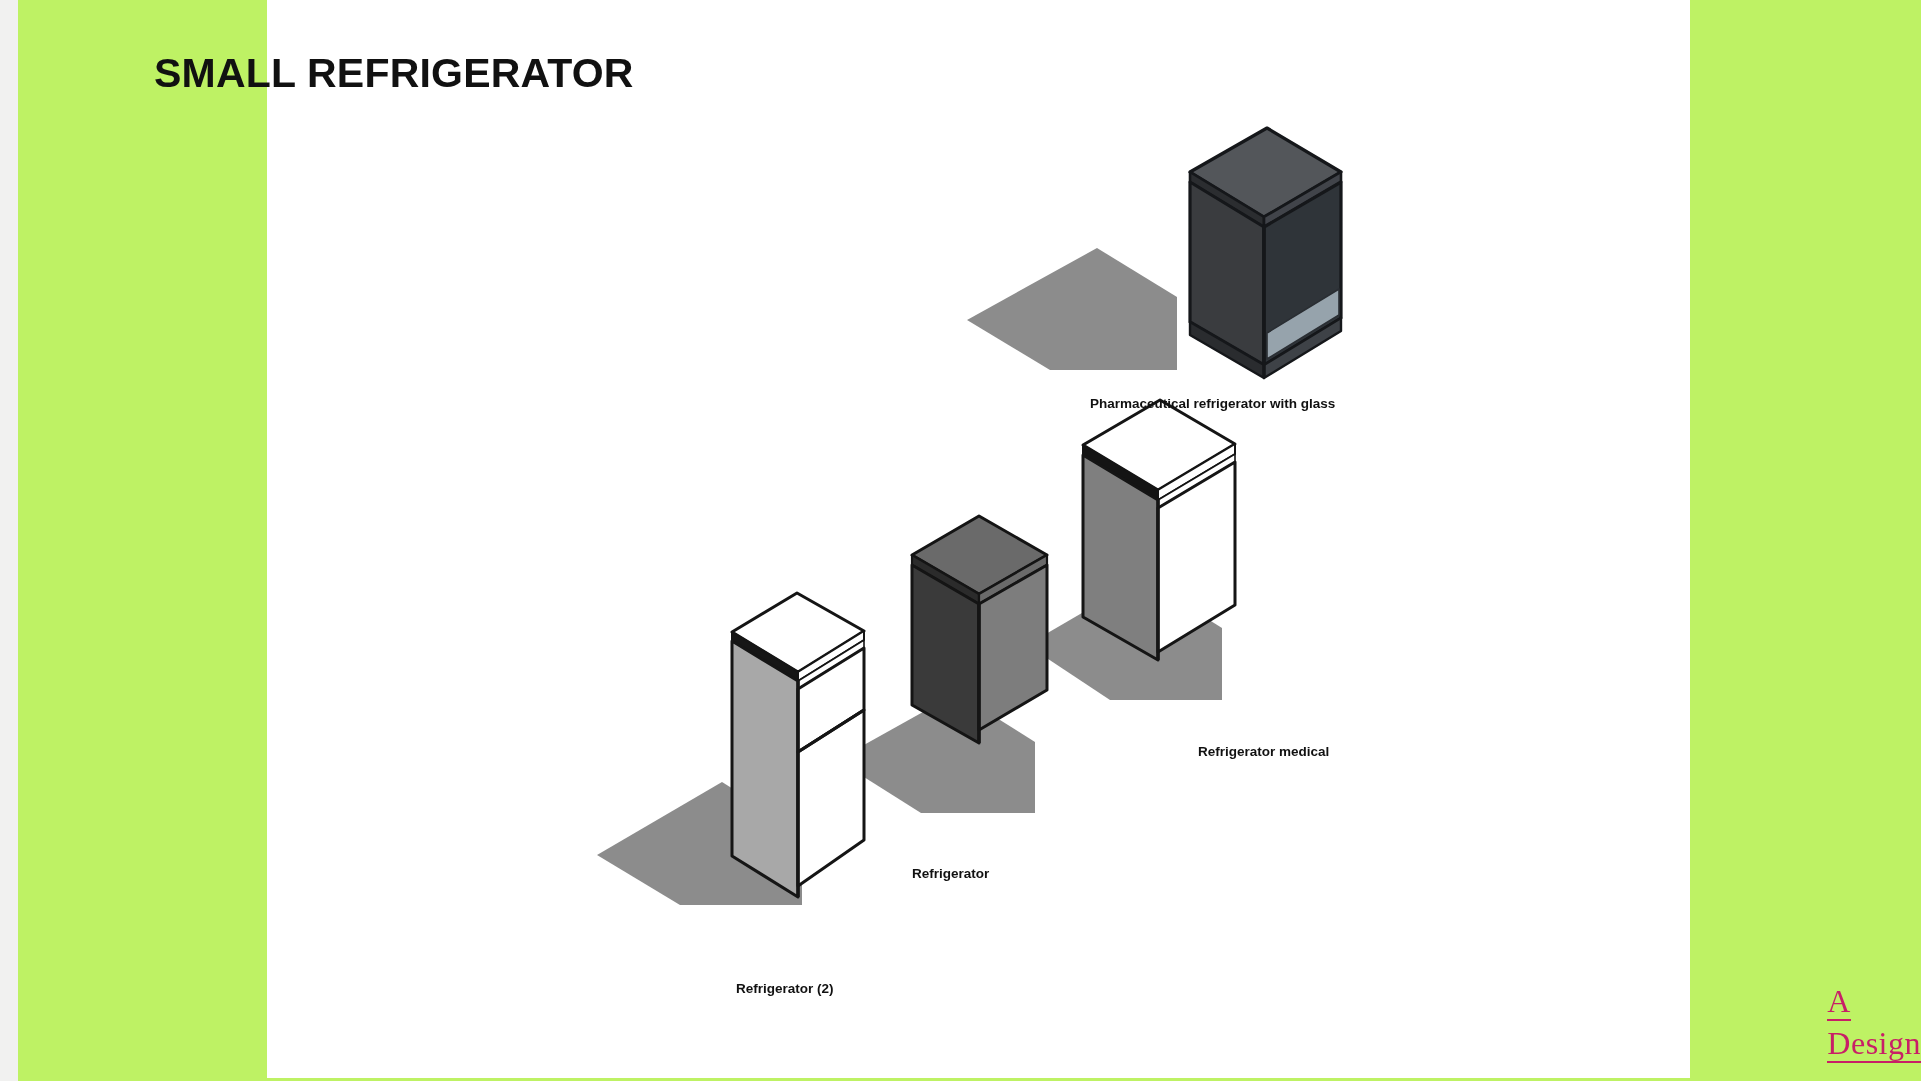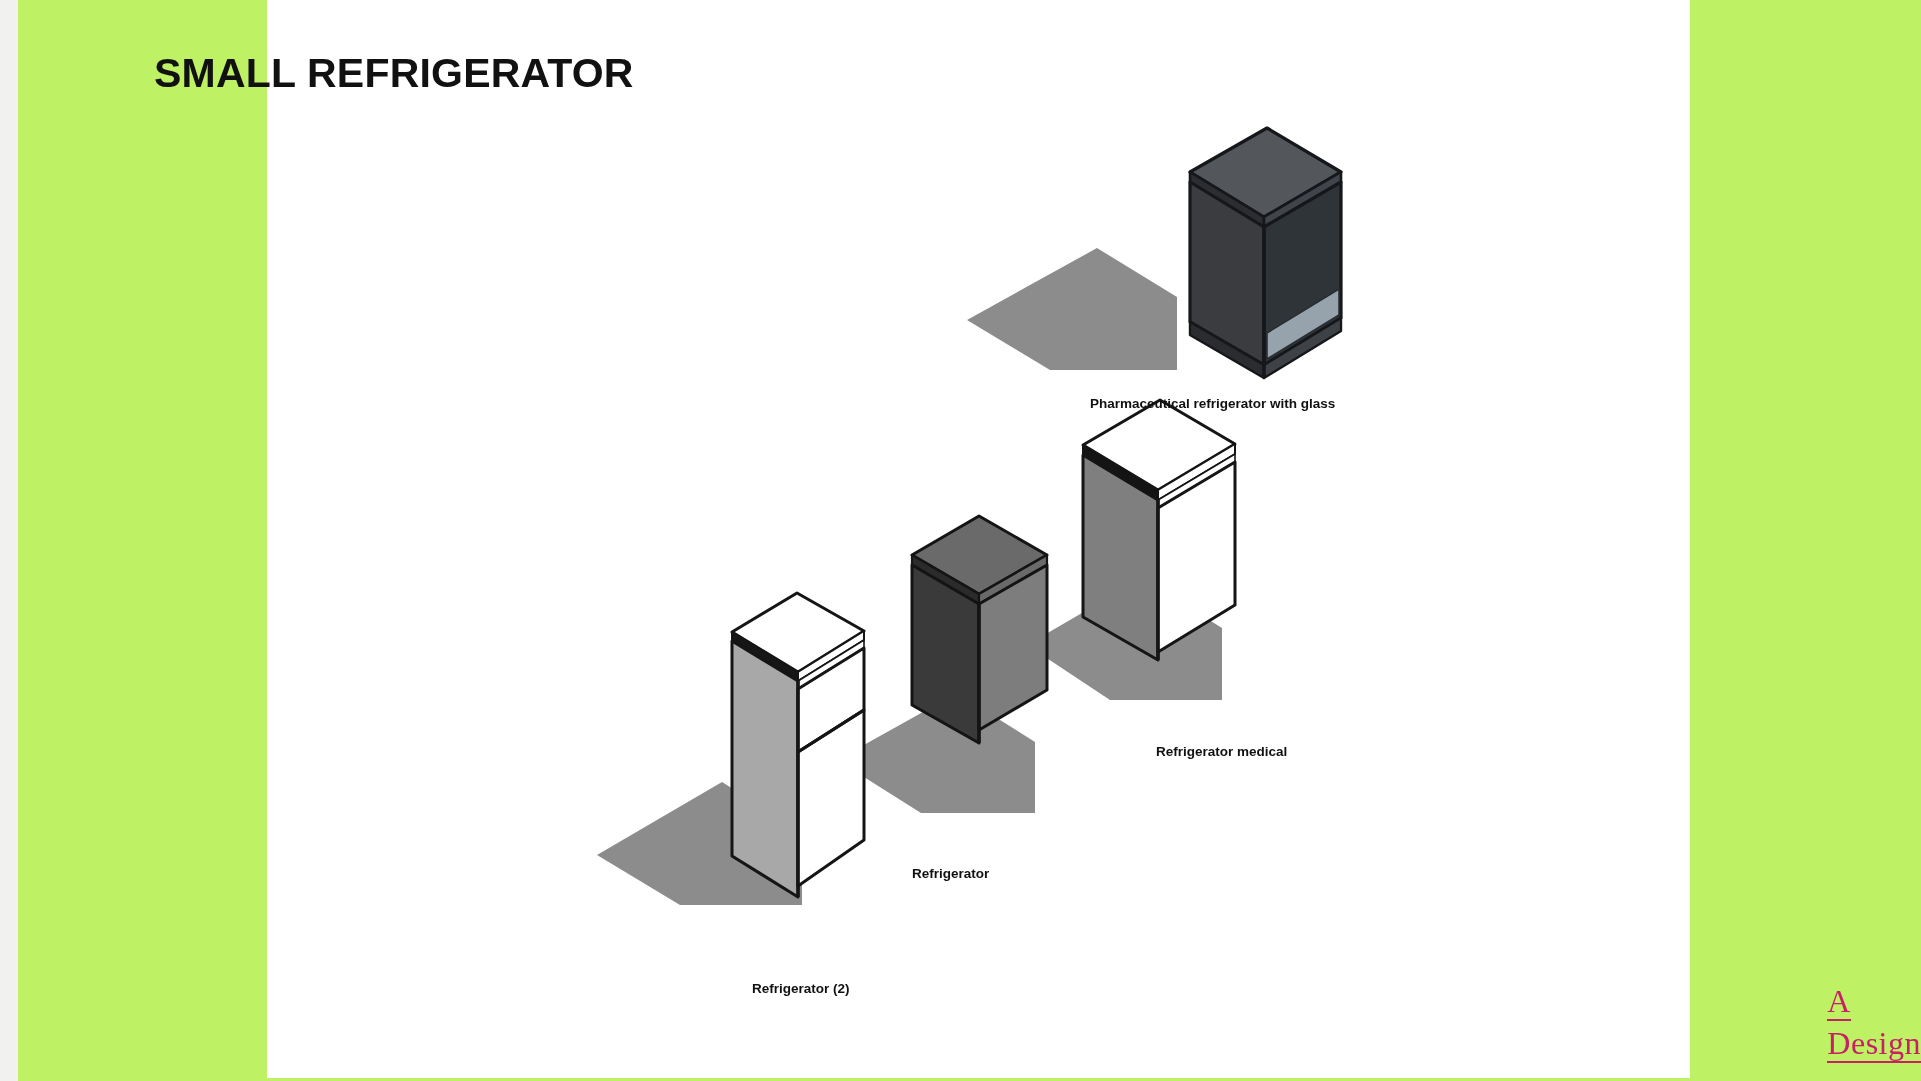--- a/index.html
+++ b/index.html
@@ -63,23 +63,23 @@
   .obj-label {
     position: absolute;
     font-family: "Liberation Sans", sans-serif;
     font-size: 13.5px;
     font-weight: bold;
     color: #111111;
     white-space: nowrap;
     z-index: 7;
   }
   #label-pharma   { left: 1072px; top: 396px; }
-  #label-medical  { left: 1138px; top: 744px; }
+  #label-medical  { left: 1180px; top: 744px; }
   #label-fridge   { left: 894px;  top: 866px; }
-  #label-fridge2  { left: 734px;  top: 981px; text-align: right; }
+  #label-fridge2  { left: 718px;  top: 981px; text-align: right; }
 
   
   #brand-logo {
     position: absolute;
     right: 18px;
     bottom: 18px;
     z-index: 9;
     text-align: left;
     line-height: 1.0;
     font-family: "Liberation Serif", serif;

